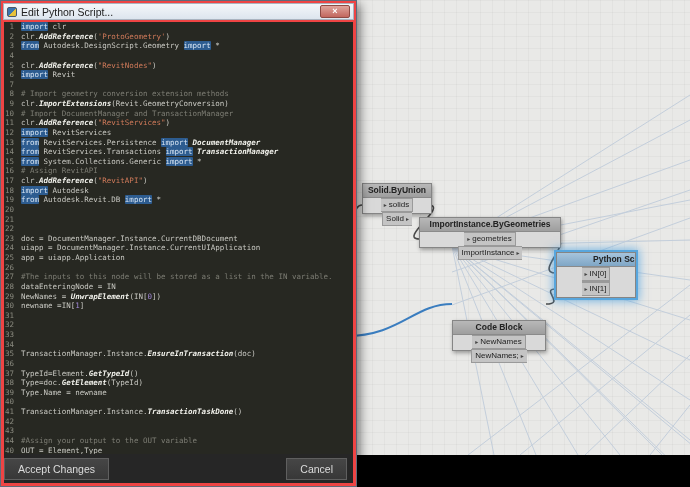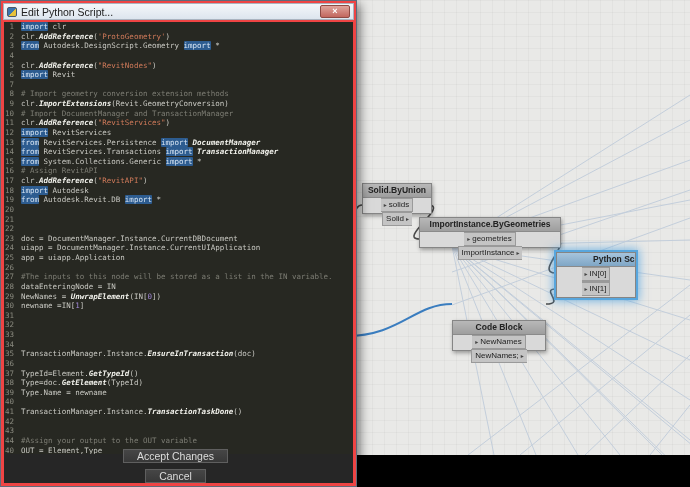--- a/index.html
+++ b/index.html
@@ -51,21 +51,21 @@
   .gutter { flex:0 0 13px; text-align:right; padding-right:3px; color:#8a8a7f; }
   .code-text { padding-left:4px; }
   .tk-p { color:#c9c9c3; }
   .tk-k { background:#2d5c90; color:#d9e6f4; border-radius:1px; }
   .tk-s { color:#d07a5a; }
   .tk-c { color:#7d7d74; }
   .tk-b { color:#f2f2ec; font-weight:bold;font-style:italic; }
   .tk-n { color:#a38bdb; }
 
   .button-bar { position:absolute; left:3px; right:3px; bottom:3px; height:29px; background:#262626;
-    display:flex; align-items:center; justify-content:flex-end; gap:6px; padding-right:6px;flex-direction:column; }
+    display:flex; align-items:center; justify-content:space-between; gap:6px; padding-right:6px; }
   .btn { height:22px; padding:0 13px; background:linear-gradient(#464646,#383838); border:1px solid #5f5f5f;
     color:#dcdcdc; font-family:"Liberation Sans",sans-serif; font-size:10.5px; }
 </style>
 </head>
 <body>
 
 <div class="screen">
 
   <div class="canvas">
     <svg id="grid3d" width="690" height="455">

